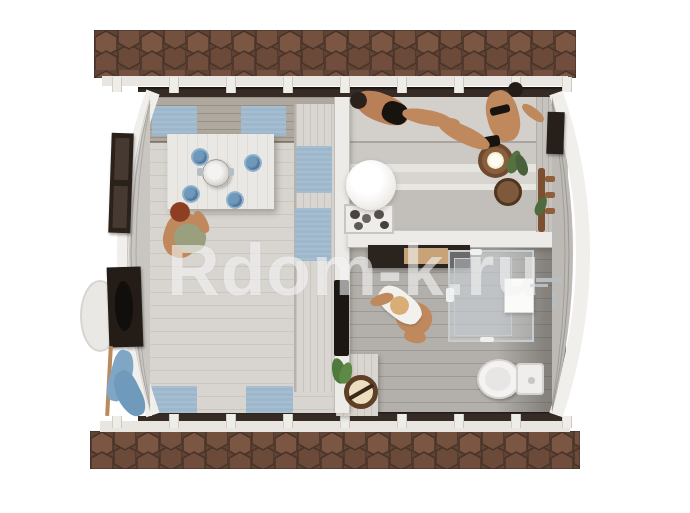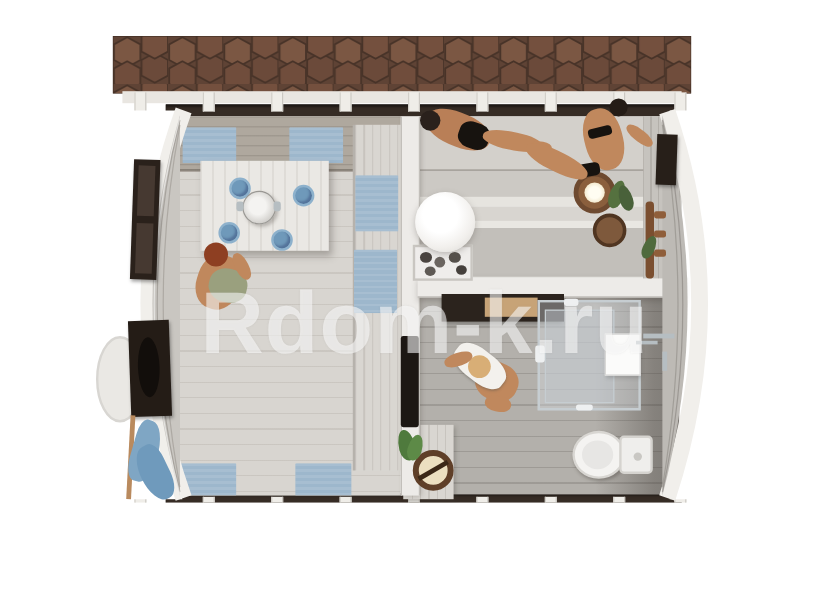--- a/index.html
+++ b/index.html
@@ -1,16 +1,16 @@
 <!DOCTYPE html>
 <html><head>
 <meta charset="utf-8">
 <style>
   html,body{margin:0;padding:0;background:#ffffff;}
-  #scene{position:relative;width:690px;height:419px;background:#ffffff;overflow:hidden;
+  #scene{position:relative;width:690px;height:513px;background:#ffffff;overflow:hidden;
          font-family:"Liberation Sans",sans-serif;}
   .abs{position:absolute;}
   
   .roof{z-index:2;}
   .beam{background:#e9e6e1;z-index:3;}
   .tail{width:8px;background:#efede8;border-left:1px solid #d2cfc9;border-right:1px solid #cbc8c2;z-index:4;}
   .wall-edge{background:#362c25;z-index:2;box-shadow:inset 0 2px 2px rgba(0,0,0,.5);}
   
   .floor-light{background:#d8d5d0;
     background-image:repeating-linear-gradient(180deg,rgba(110,100,88,.13) 0 1px,transparent 1px 13px);z-index:3;}

